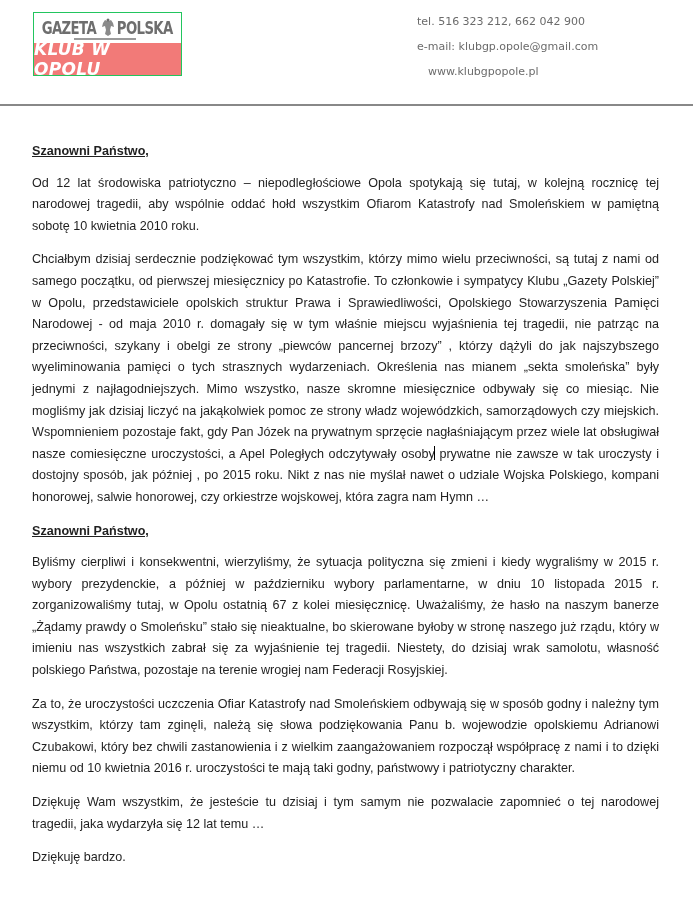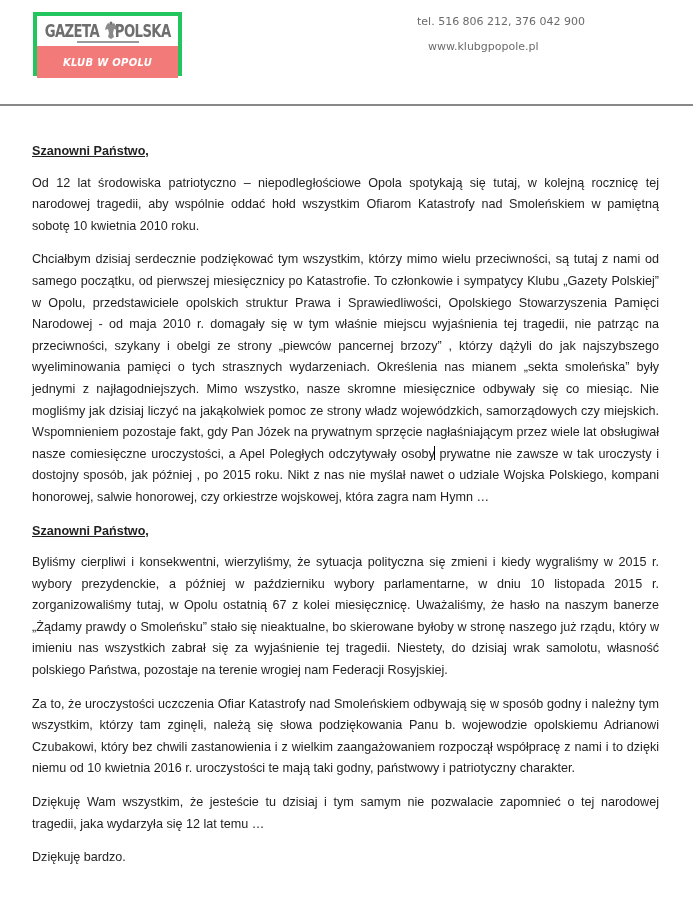--- a/index.html
+++ b/index.html
@@ -1,25 +1,25 @@
 <!DOCTYPE html>
 <html><head>
 <meta charset="utf-8">
 <style>
   html, body { margin: 0; padding: 0; background: #ffffff; }
   body { width: 693px; height: 907px; position: relative; overflow: hidden; font-family: "Liberation Sans", sans-serif; color: #1a1a1a; }
 
   .header { position: absolute; left: 0; top: 0; width: 693px; height: 106px; }
-  .logo { position: absolute; left: 33px; top: 12px; width: 149px; height: 64px; border: 4px solid #22c55e; box-sizing: border-box; background: #fff; }
+  .logo { position: absolute; left: 33px; top: 12px; width: 149px; height: 64px; border: 1px solid #22c55e; box-sizing: border-box; background: #fff; }
   .logo-top { height: 30px; display: flex; align-items: center; justify-content: center; position: relative; }
   .logo-word { font-family: "DejaVu Sans", sans-serif; font-weight: bold; font-size: 17px; color: #6e6e6e; letter-spacing: -0.8px; transform: scaleX(0.78); transform-origin: center; }
   .logo-eagle { position: absolute; left: 67px; top: 4px; width: 14px; height: 20px; }
   .logo-strip { position: absolute; left: 40px; top: 25px; width: 62px; height: 2px; background: #9a9a9a; }
   .logo-bottom { height: 32px; background: #f27a78; display: flex; align-items: center; justify-content: center; }
-  .logo-club { font-family: "DejaVu Sans", sans-serif; font-style: italic; font-weight: bold; font-size: 10px; color: #ffffff; letter-spacing: 0.3px; }
+  .logo-club { font-family: "DejaVu Sans", sans-serif; font-style: italic; font-weight: bold; font-size: 17px; color: #ffffff; letter-spacing: 0.3px; }
 
   .contact { position: absolute; left: 417px; top: 13px; font-family: "DejaVu Sans", sans-serif; font-size: 11px; color: #6b6b6b; }
   .contact div { height: 25px; line-height: 18px; }
   .contact .web { margin-left: 11px; }
 
   .divider { position: absolute; left: 0; top: 104px; width: 693px; height: 2px; background: #888888; }
 
   .doc { position: absolute; left: 32px; top: 141px; width: 627px; font-size: 12.6px; line-height: 21.6px; color: #1f1f1f; }
   .salutation { font-weight: bold; text-decoration: underline; margin: 0 0 10px 0; }
   .doc p { margin: 7px 0 12px 0; text-align: justify; }
@@ -39,21 +39,22 @@
         <circle cx="7" cy="3" r="1.5" fill="#6e6e6e"></circle>
       </svg>
       <div class="logo-strip"></div>
     </div>
     <div class="logo-bottom">
       <span class="logo-club">KLUB W OPOLU</span>
     </div>
   </div>
 
   <div class="contact">
-    <div>tel. 516 806 212, 376 042 900</div>
+    <div>tel. 516 323 212, 662 042 900</div>
+    <div>e-mail: klubgp.opole@gmail.com</div>
     <div class="web">www.klubgpopole.pl</div>
   </div>
 
   <div class="divider"></div>
 </div>
 
 <div class="doc">
   <div class="salutation">Szanowni Państwo,</div>
   <p>Od 12 lat środowiska patriotyczno – niepodległościowe Opola spotykają się tutaj, w kolejną rocznicę tej narodowej tragedii, aby wspólnie oddać hołd wszystkim Ofiarom Katastrofy nad Smoleńskiem w pamiętną sobotę 10 kwietnia 2010 roku.</p>
   <p><span>Chciałbym dzisiaj serdecznie podziękować tym wszystkim, którzy mimo wielu przeciwności, są tutaj z nami od samego początku, od pierwszej miesięcznicy po Katastrofie. To członkowie i sympatycy Klubu „Gazety Polskiej” w Opolu, przedstawiciele opolskich struktur Prawa i Sprawiedliwości, Opolskiego Stowarzyszenia Pamięci Narodowej -  od maja 2010 r. domagały się w tym właśnie miejscu wyjaśnienia tej tragedii, nie patrząc na przeciwności, szykany i obelgi ze strony „piewców pancernej brzozy” , którzy dążyli do jak najszybszego wyeliminowania pamięci o tych strasznych wydarzeniach. Określenia nas mianem  „sekta smoleńska” były jednymi z najłagodniejszych. Mimo wszystko, nasze skromne miesięcznice odbywały się co miesiąc. Nie mogliśmy jak dzisiaj liczyć na jakąkolwiek pomoc ze strony władz wojewódzkich, samorządowych czy miejskich. Wspomnieniem pozostaje fakt, gdy Pan Józek na prywatnym sprzęcie nagłaśniającym przez wiele lat obsługiwał nasze comiesięczne uroczystości, a Apel Poległych odczytywały osoby</span><span class="caret"></span><span> prywatne nie zawsze w tak uroczysty i dostojny sposób, jak później , po 2015 roku.  Nikt z nas nie myślał nawet o udziale Wojska Polskiego, kompani honorowej, salwie honorowej, czy orkiestrze wojskowej, która zagra nam Hymn …</span></p>

